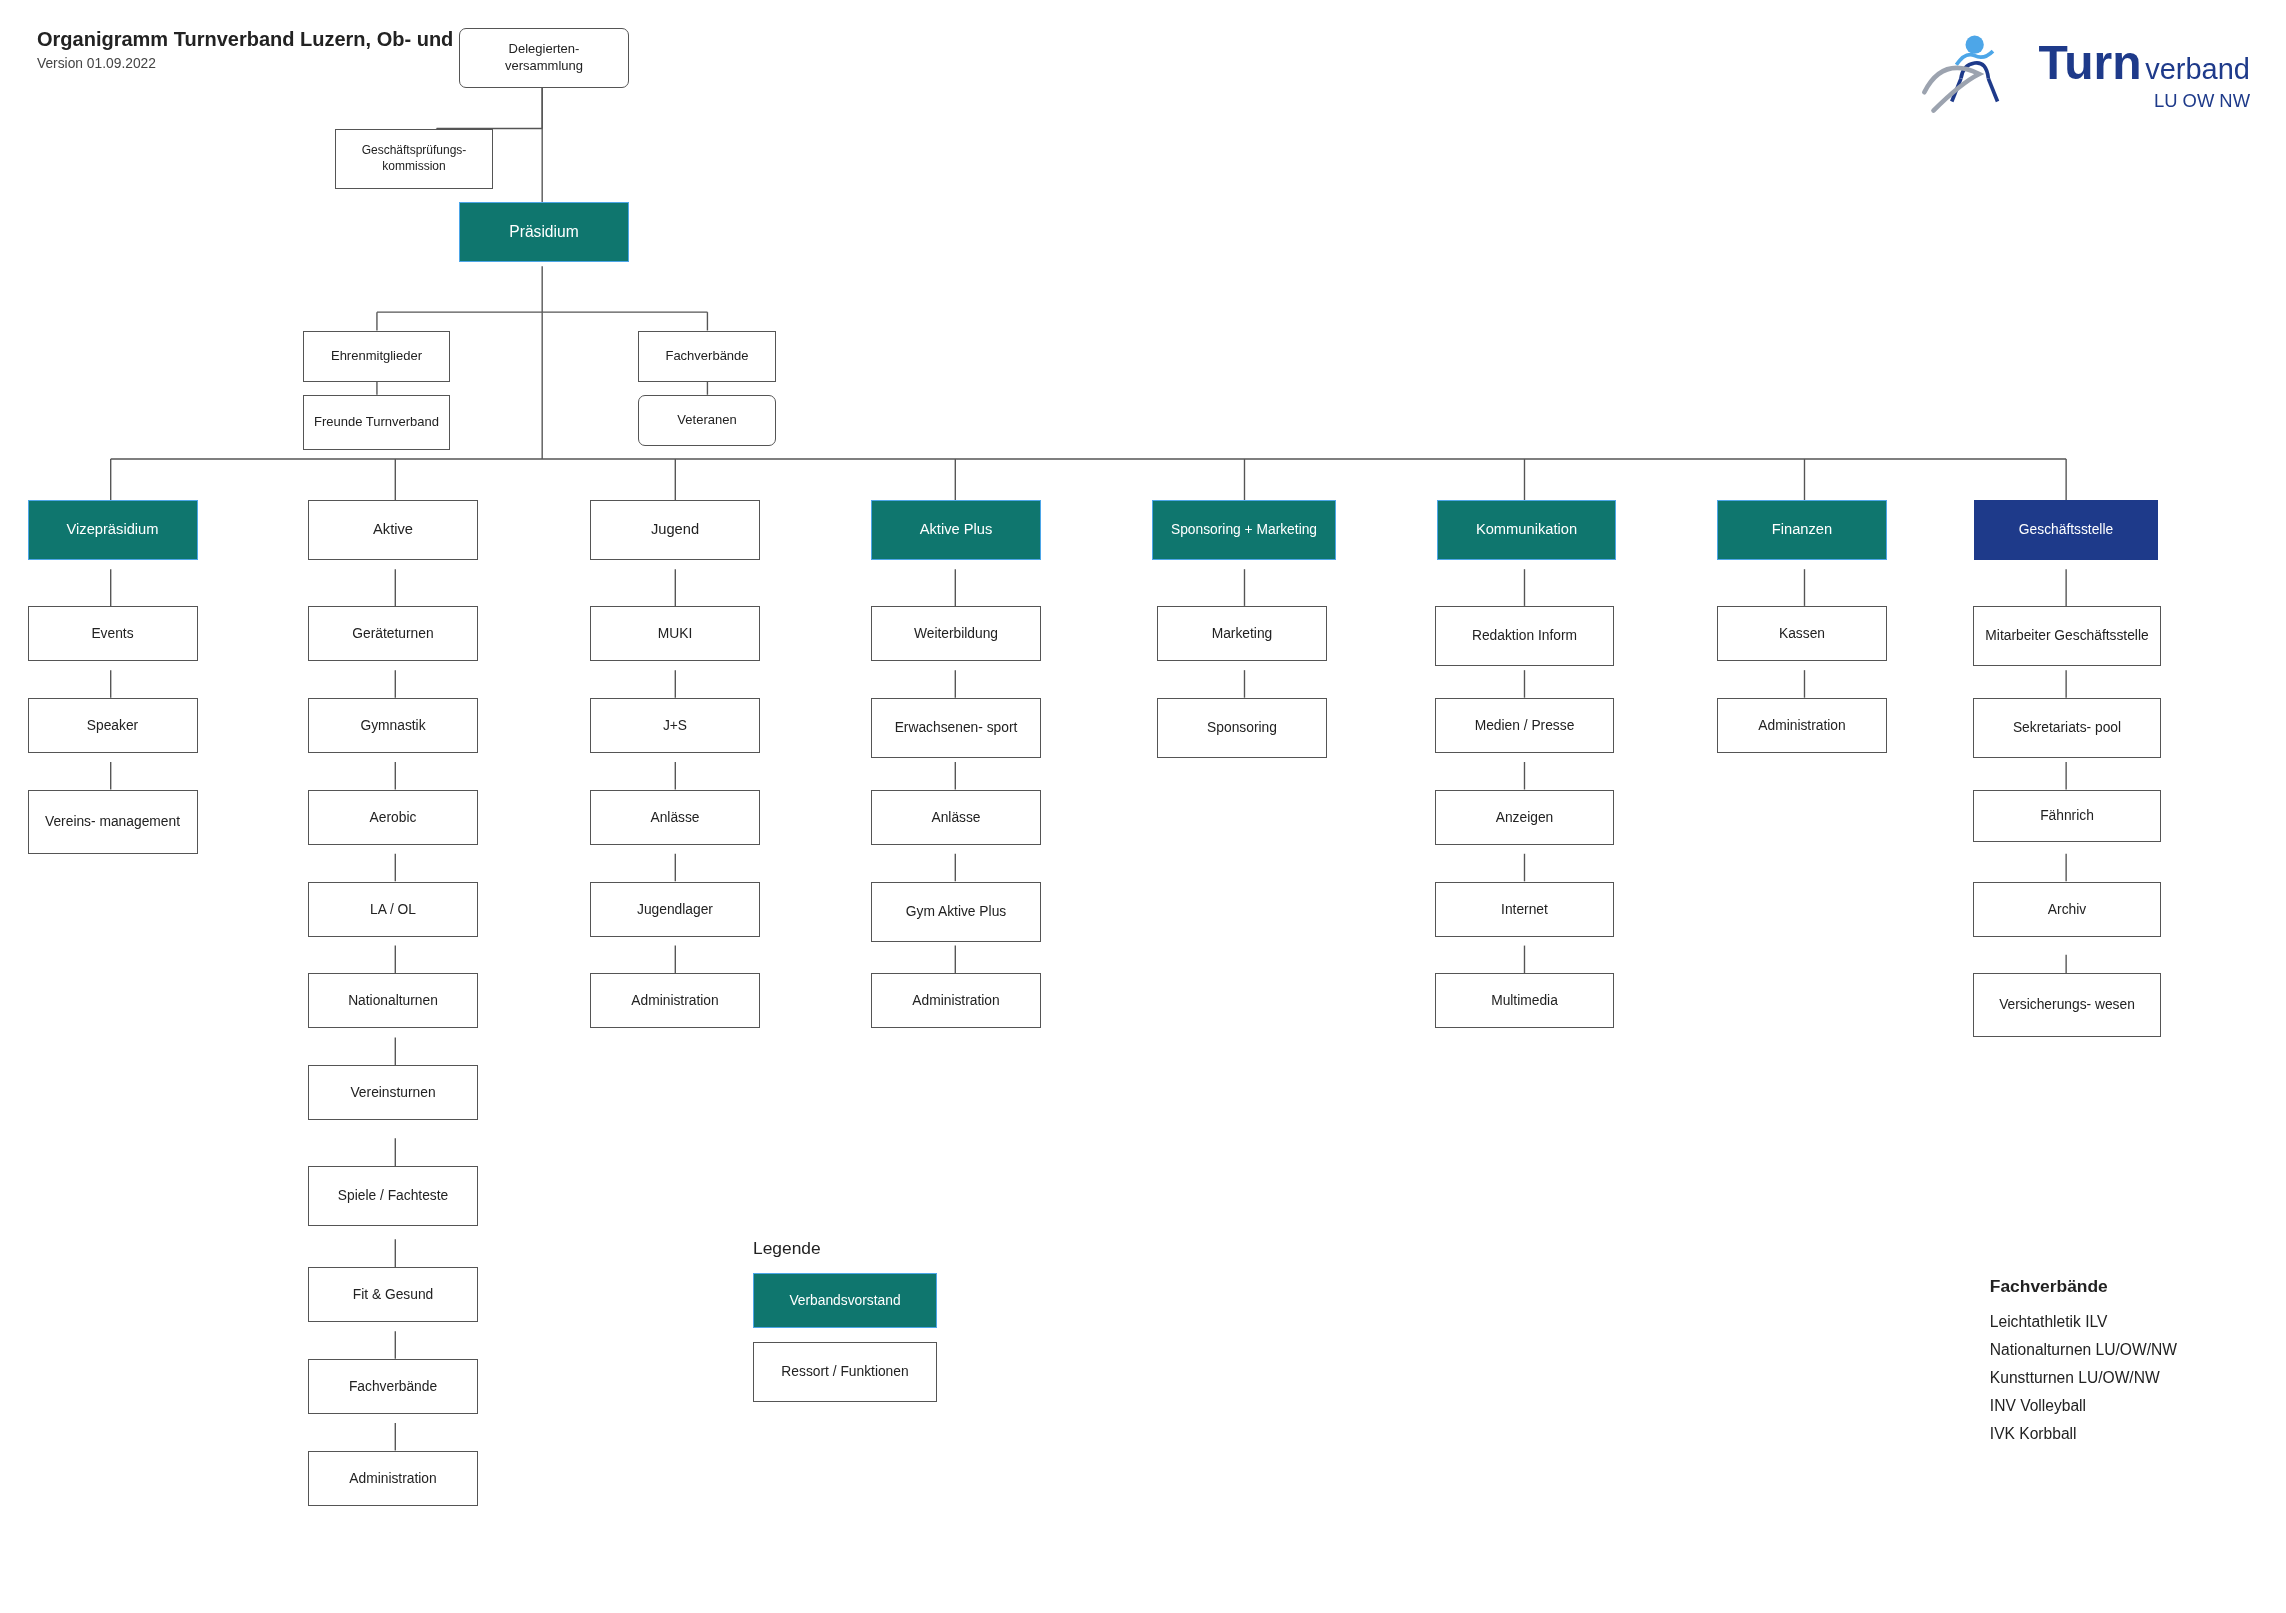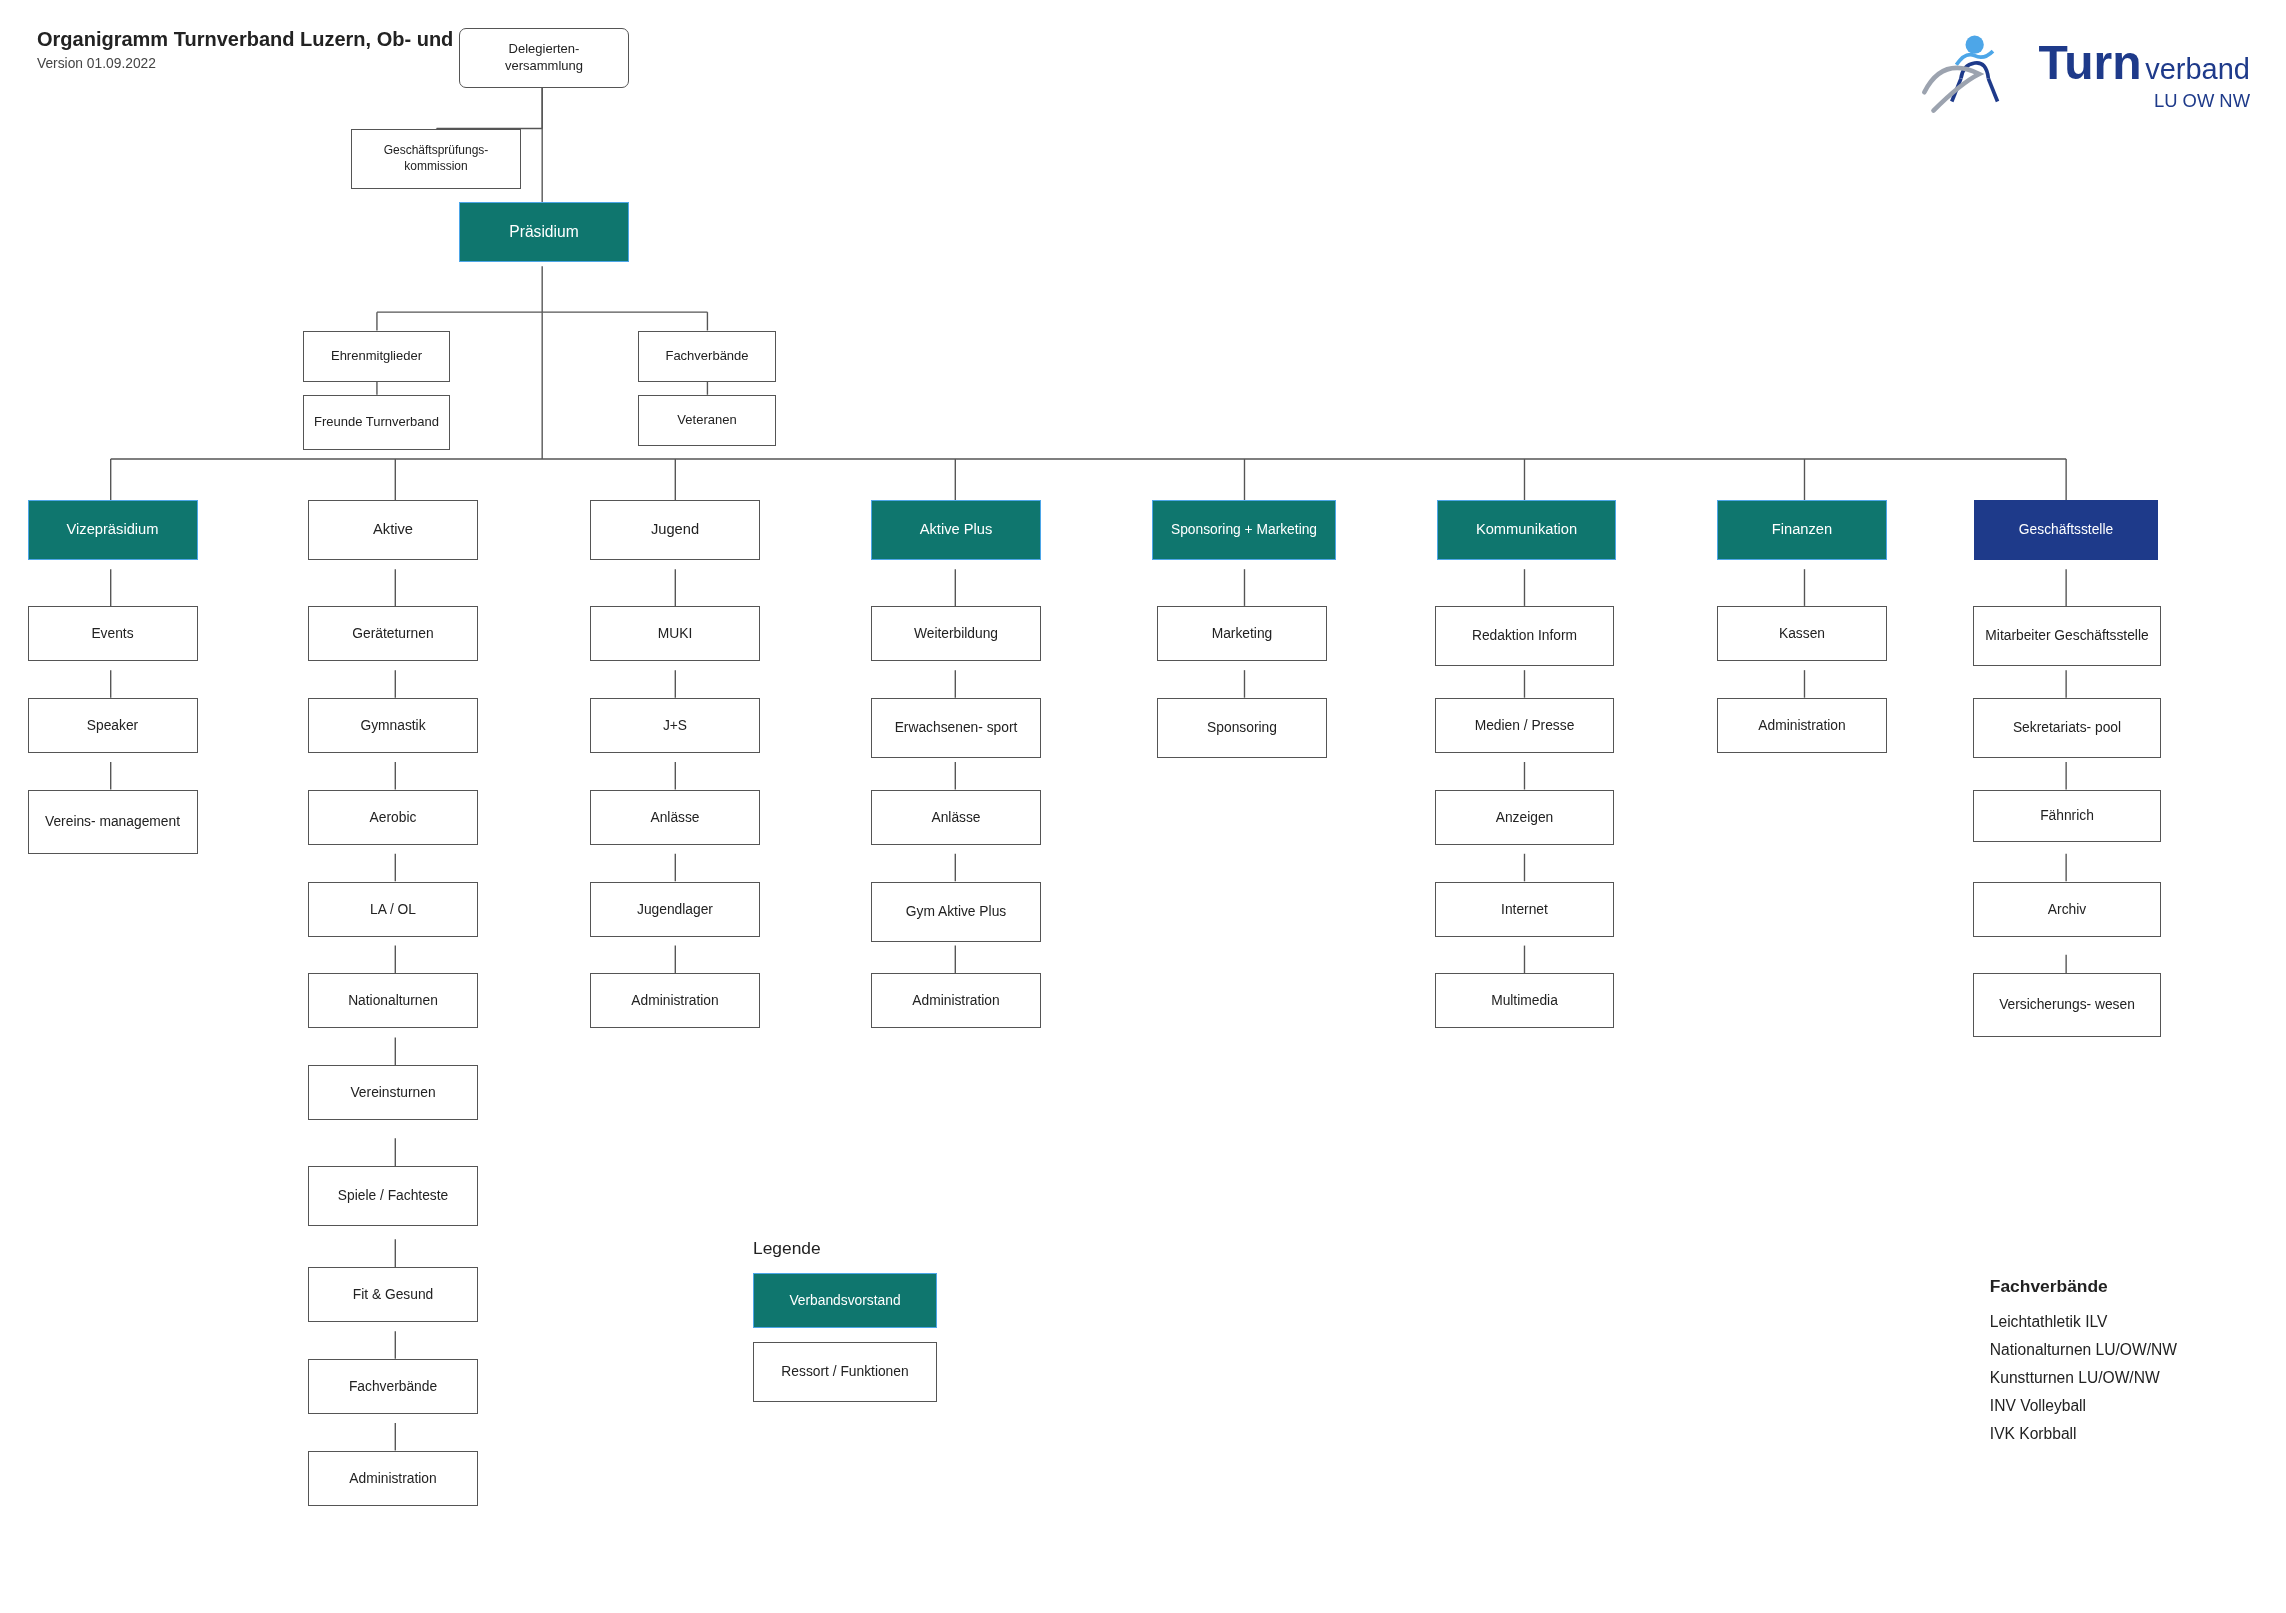--- a/index.html
+++ b/index.html
@@ -194,21 +194,21 @@
     <line x1="2250" y1="930" x2="2250" y2="960" stroke="#555" stroke-width="1.5"></line>
     <line x1="2250" y1="1040" x2="2250" y2="1060" stroke="#555" stroke-width="1.5"></line>
 
   </svg>
 
   <div class="node box" style="left:459px;top:27.5px;width:170px;height:60px;font-size:13px;border-radius:7px;">
     <span>Delegierten-
 versammlung</span>
   </div>
 
-  <div class="node box" style="left:351px;top:129px;width:170px;height:60px;font-size:12px;">
+  <div class="node box" style="left:335px;top:129px;width:158px;height:60px;font-size:12px;">
     <span>Geschäftsprüfungs-
 kommission</span>
   </div>
 
   <div class="node box box-blue" style="left:459px;top:202px;width:170px;height:60px;font-size:15.6px;">
     <span>Präsidium</span>
   </div>
 
   <div class="node box" style="left:303px;top:331px;width:147px;height:51px;font-size:13px;">
     <span>Ehrenmitglieder</span>
@@ -216,21 +216,21 @@
 
   <div class="node box" style="left:303px;top:395px;width:147px;height:55px;font-size:13px;">
     <span>Freunde
 Turnverband</span>
   </div>
 
   <div class="node box" style="left:638px;top:331px;width:138px;height:51px;font-size:13px;">
     <span>Fachverbände</span>
   </div>
 
-  <div class="node box" style="left:638px;top:395px;width:138px;height:51px;font-size:13px;">
+  <div class="node box" style="left:638px;top:395px;width:138px;height:51px;font-size:13px;border-radius:7px;">
     <span>Veteranen</span>
   </div>
 
   <div class="node box box-blue" style="left:27.5px;top:500px;width:170px;height:60px;font-size:14.7px;">
     <span>Vizepräsidium</span>
   </div>
 
   <div class="node box" style="left:308px;top:500px;width:170px;height:60px;font-size:14.7px;background:#fff;">
     <span>Aktive</span>
   </div>

